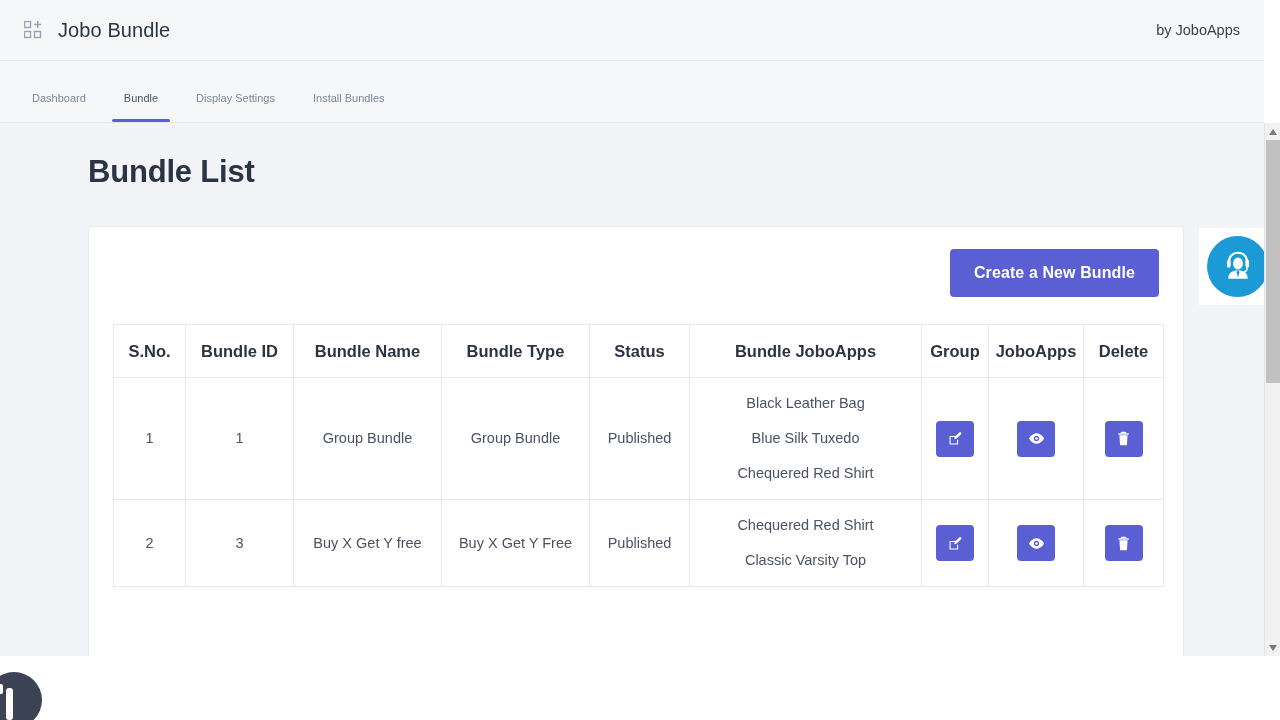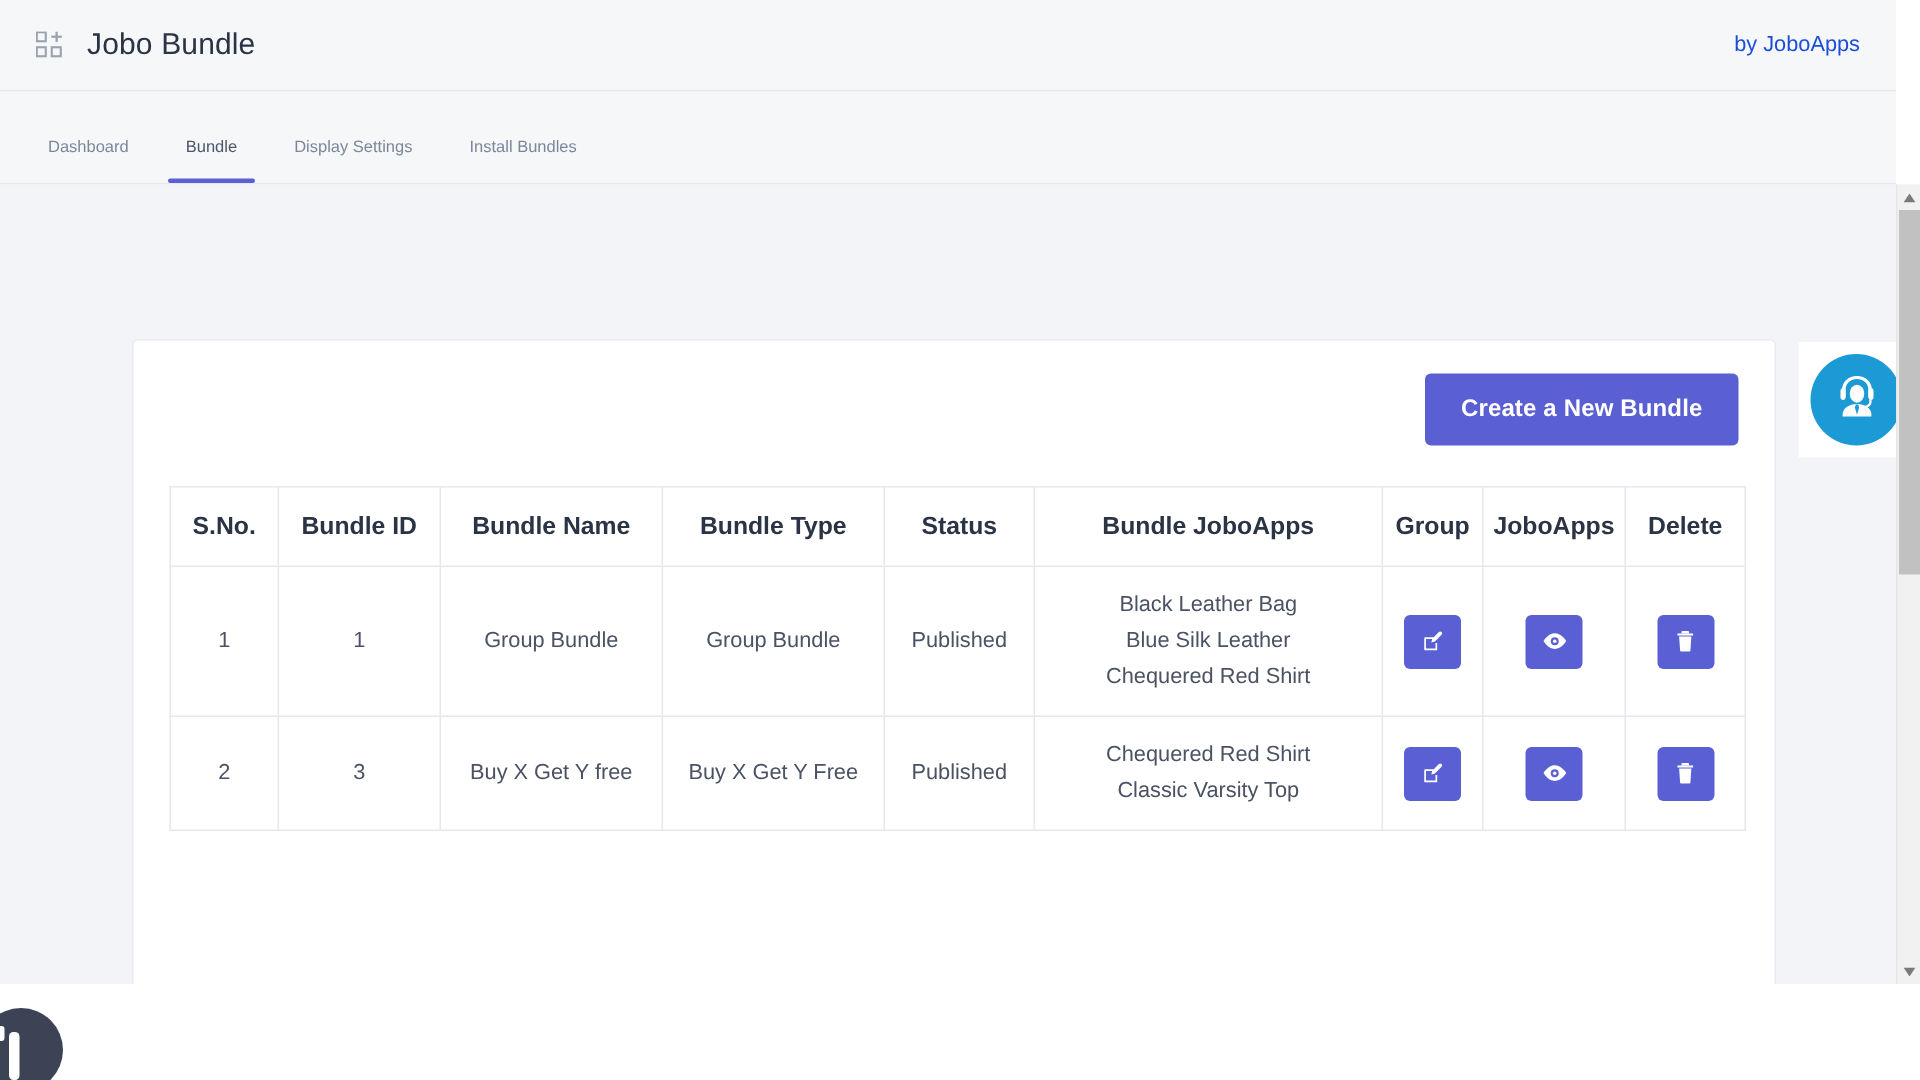--- a/index.html
+++ b/index.html
@@ -41,21 +41,21 @@
   }
   .app-title {
     font-size: 20px;
     color: #2b3445;
     font-weight: 400;
     letter-spacing: 0.1px;
   }
   .app-header-right {
     margin-left: auto;
     font-size: 14.5px;
-    color: #1d4ed8;
+    color: #404040;
   }
 
   
   .tabbar {
     position: absolute;
     top: 61px; left: 0;
     width: 1264px;
     height: 62px;
     background: #f6f7f9;
     border-bottom: 1px solid #e6e8ec;
@@ -168,21 +168,21 @@
   .col-btype   { width: 148px; }
   .col-status  { width: 100px; }
   .col-bprod   { width: 232px; }
   .col-edit    { width: 67px; }
   .col-preview { width: 95px; }
   .col-delete  { width: 80px; }
 
   .row-first td { height: 96px; }
   .row-second td { height: 76px; }
 
-  .prod-list { display: flex; flex-direction: column; gap: 1px; }
+  .prod-list { display: flex; flex-direction: column; gap: 12px; }
 
   .icon-btn {
     width: 38px;
     height: 36px;
     background: #5a5fd4;
     border: none;
     border-radius: 4px;
     display: inline-flex;
     align-items: center;
     justify-content: center;
@@ -311,20 +311,21 @@
 
   <div class="tabbar">
     <div class="tab">Dashboard</div>
     <div class="tab active">Bundle</div>
     <div class="tab">Display Settings</div>
     <div class="tab">Install Bundles</div>
   </div>
 
   <div class="page-body">
 
+    <h1 class="page-title">Bundle List</h1>
 
     <div class="card">
 
       <div class="card-toolbar">
         <button class="btn-primary">Create a New Bundle</button>
       </div>
 
       <div class="table-wrap">
         <table class="bundle-table">
           <colgroup>
@@ -355,21 +356,21 @@
 
             <tr class="row-first">
               <td>1</td>
               <td>1</td>
               <td>Group Bundle</td>
               <td>Group Bundle</td>
               <td>Published</td>
               <td>
                 <div class="prod-list">
                   <span>Black Leather Bag</span>
-                  <span>Blue Silk Leather</span>
+                  <span>Blue Silk Tuxedo</span>
                   <span>Chequered Red Shirt</span>
                 </div>
               </td>
               <td>
                 <button class="icon-btn">
                   <span>
                     <svg width="15" height="15" viewBox="0 0 16 16">
                       <path d="M1.6 5.2 H8.4 V6.4 H2.8 V13.2 H9.6 V9.2 H10.8 V13.8 a0.6 0.6 0 0 1-0.6 0.6 H2.2 a0.6 0.6 0 0 1-0.6-0.6 V5.8 a0.6 0.6 0 0 1 0.6-0.6 z" fill="#ffffff"></path>
                       <path d="M13.9 1.4 a1.4 1.4 0 0 1 0 2 L9.2 8.1 l-2.6 0.7 0.7-2.6 4.7-4.7 a1.4 1.4 0 0 1 1.9 0 z" fill="#ffffff"></path>
                     </svg>

